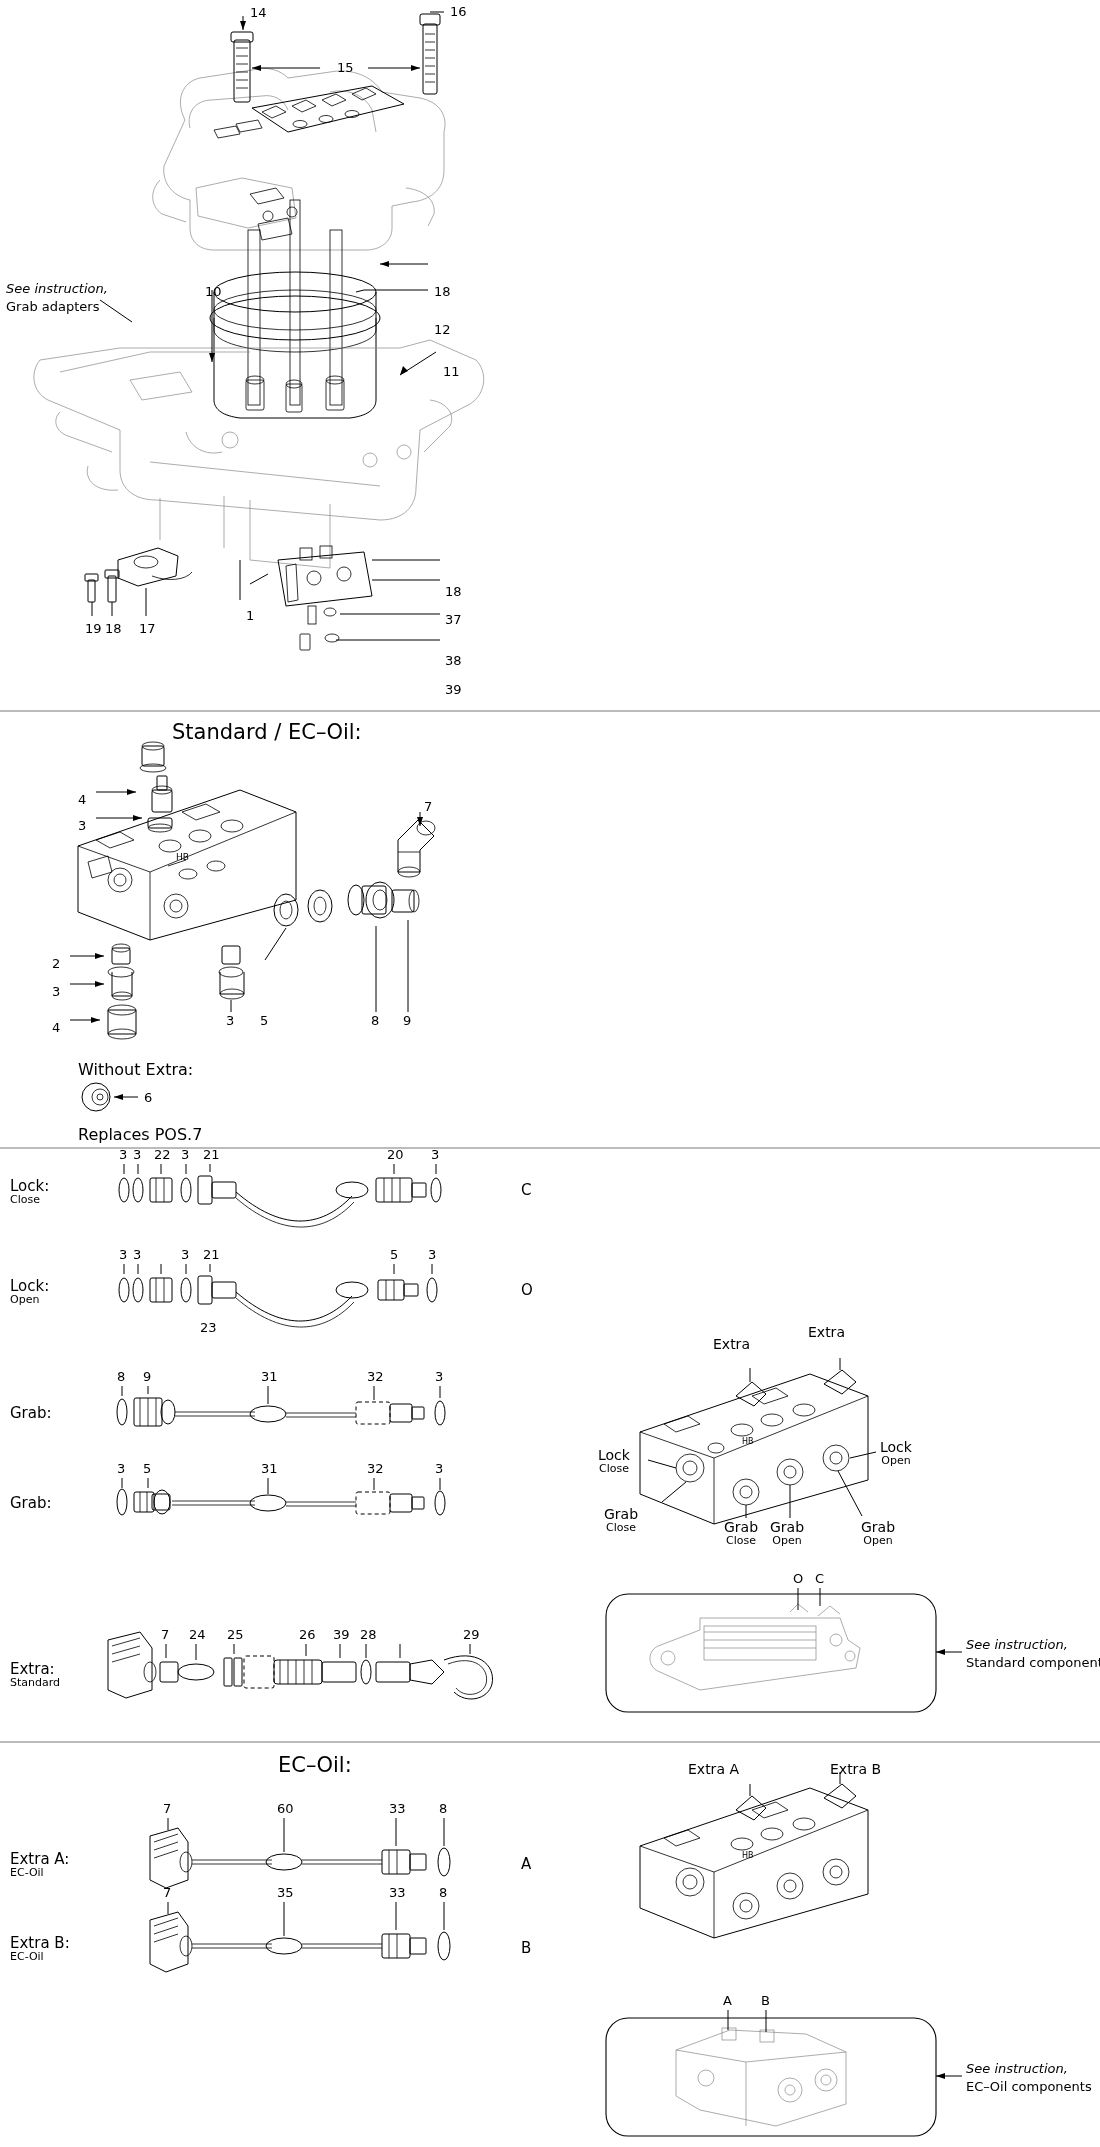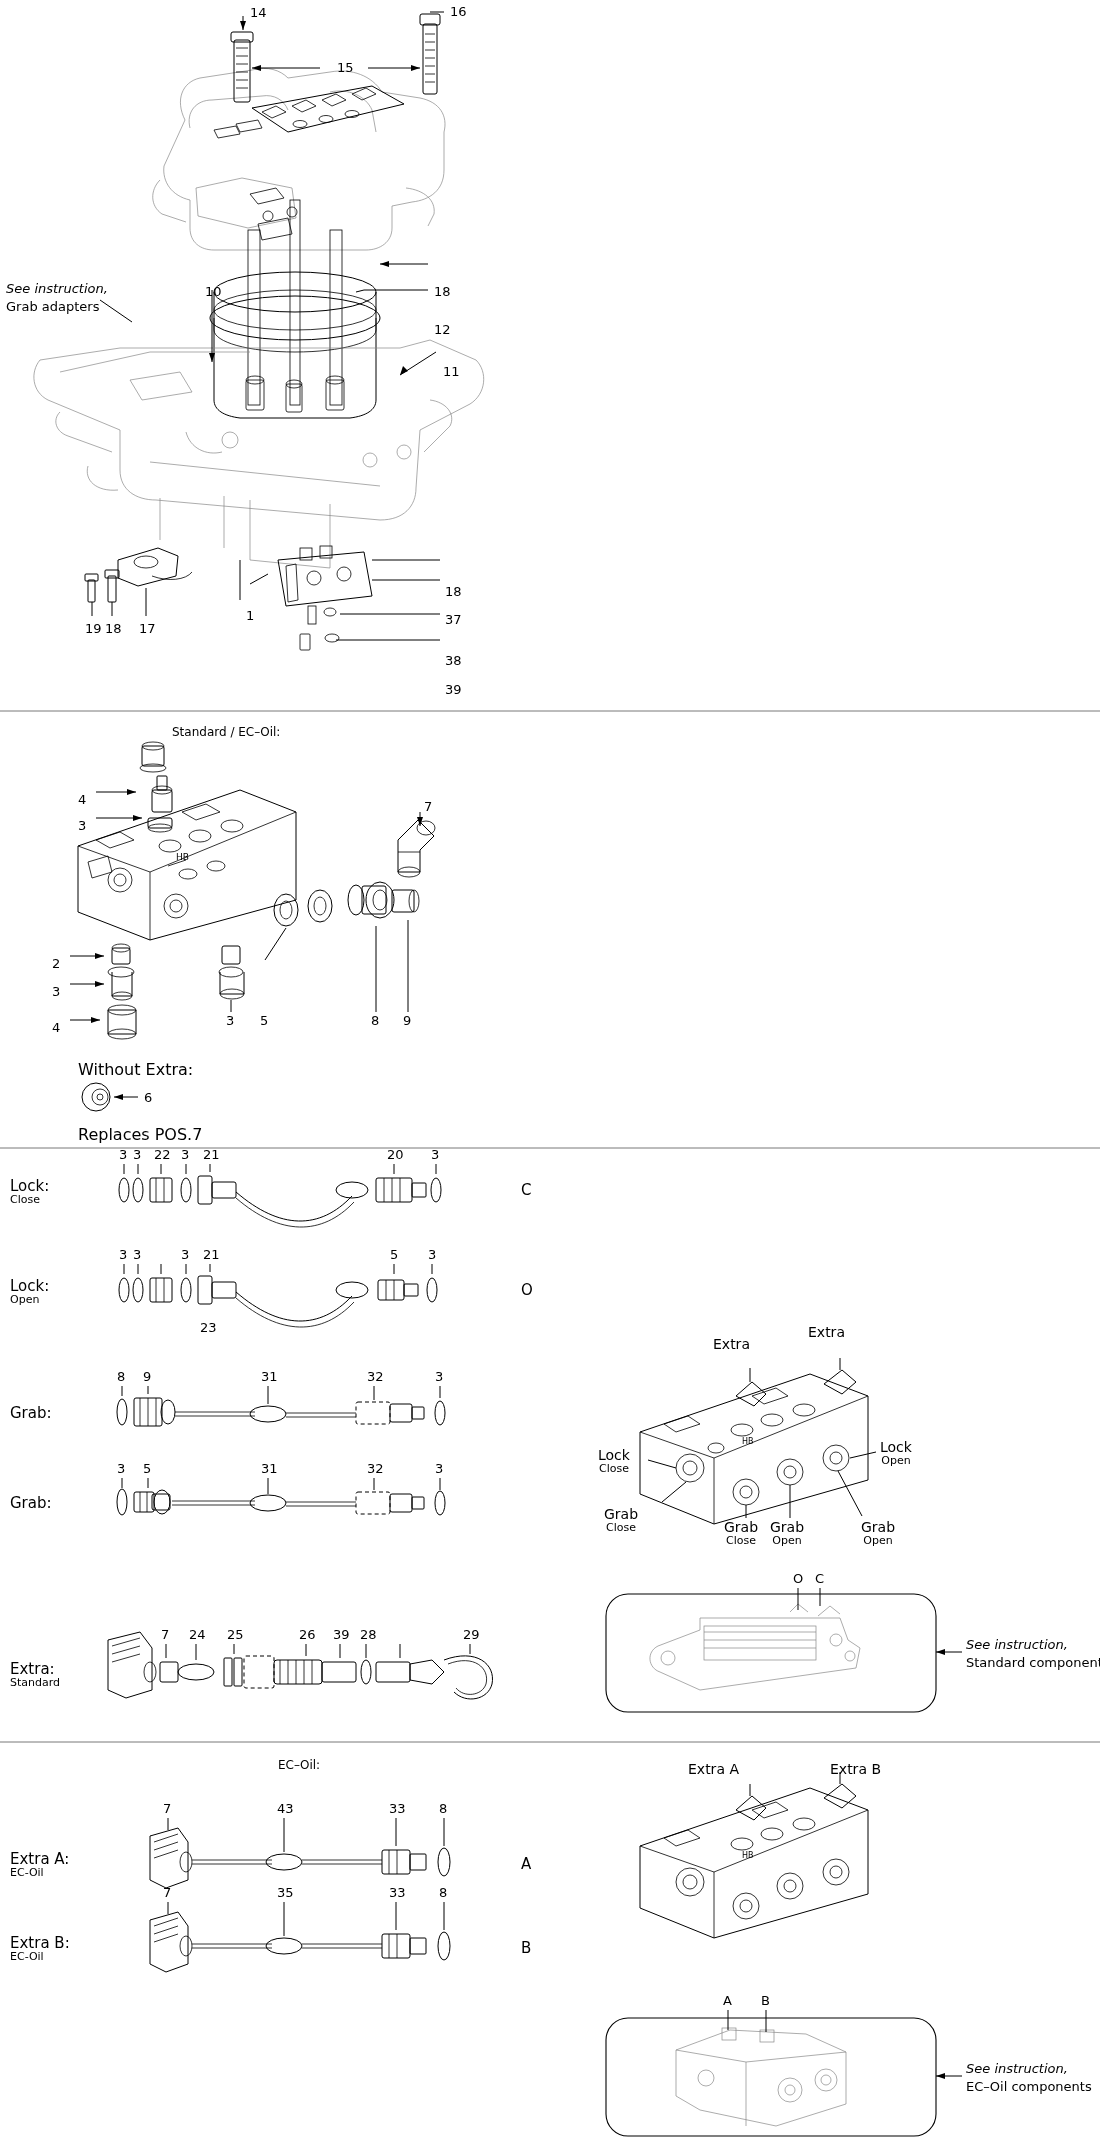--- a/index.html
+++ b/index.html
@@ -35,21 +35,21 @@
     color: #000;
     white-space: nowrap;
   }
   .rowlabel .sub {
     display: block;
     font-size: 11px;
     line-height: 12px;
   }
   .title {
     position: absolute;
-    font-size: 12px;
+    font-size: 21px;
     line-height: 18px;
     color: #000;
     white-space: nowrap;
   }
   .note {
     position: absolute;
     font-style: italic;
     font-size: 13px;
     line-height: 15px;
     color: #000;
@@ -697,21 +697,21 @@
   <div class="rowlabel" style="left:10px; top:1851px;">
     <span>Extra A:</span>
     <span class="sub">EC-Oil</span>
   </div>
   <div class="rowlabel" style="left:10px; top:1935px;">
     <span>Extra B:</span>
     <span class="sub">EC-Oil</span>
   </div>
 
   <div class="num" style="left:163px; top:1802px;">7</div>
-  <div class="num" style="left:277px; top:1802px;">43</div>
+  <div class="num" style="left:277px; top:1802px;">60</div>
   <div class="num" style="left:389px; top:1802px;">33</div>
   <div class="num" style="left:439px; top:1802px;">8</div>
   <div class="letter" style="left:521px; top:1855px;">A</div>
 
   <div class="num" style="left:163px; top:1886px;">7</div>
   <div class="num" style="left:277px; top:1886px;">35</div>
   <div class="num" style="left:389px; top:1886px;">33</div>
   <div class="num" style="left:439px; top:1886px;">8</div>
   <div class="letter" style="left:521px; top:1939px;">B</div>
 

